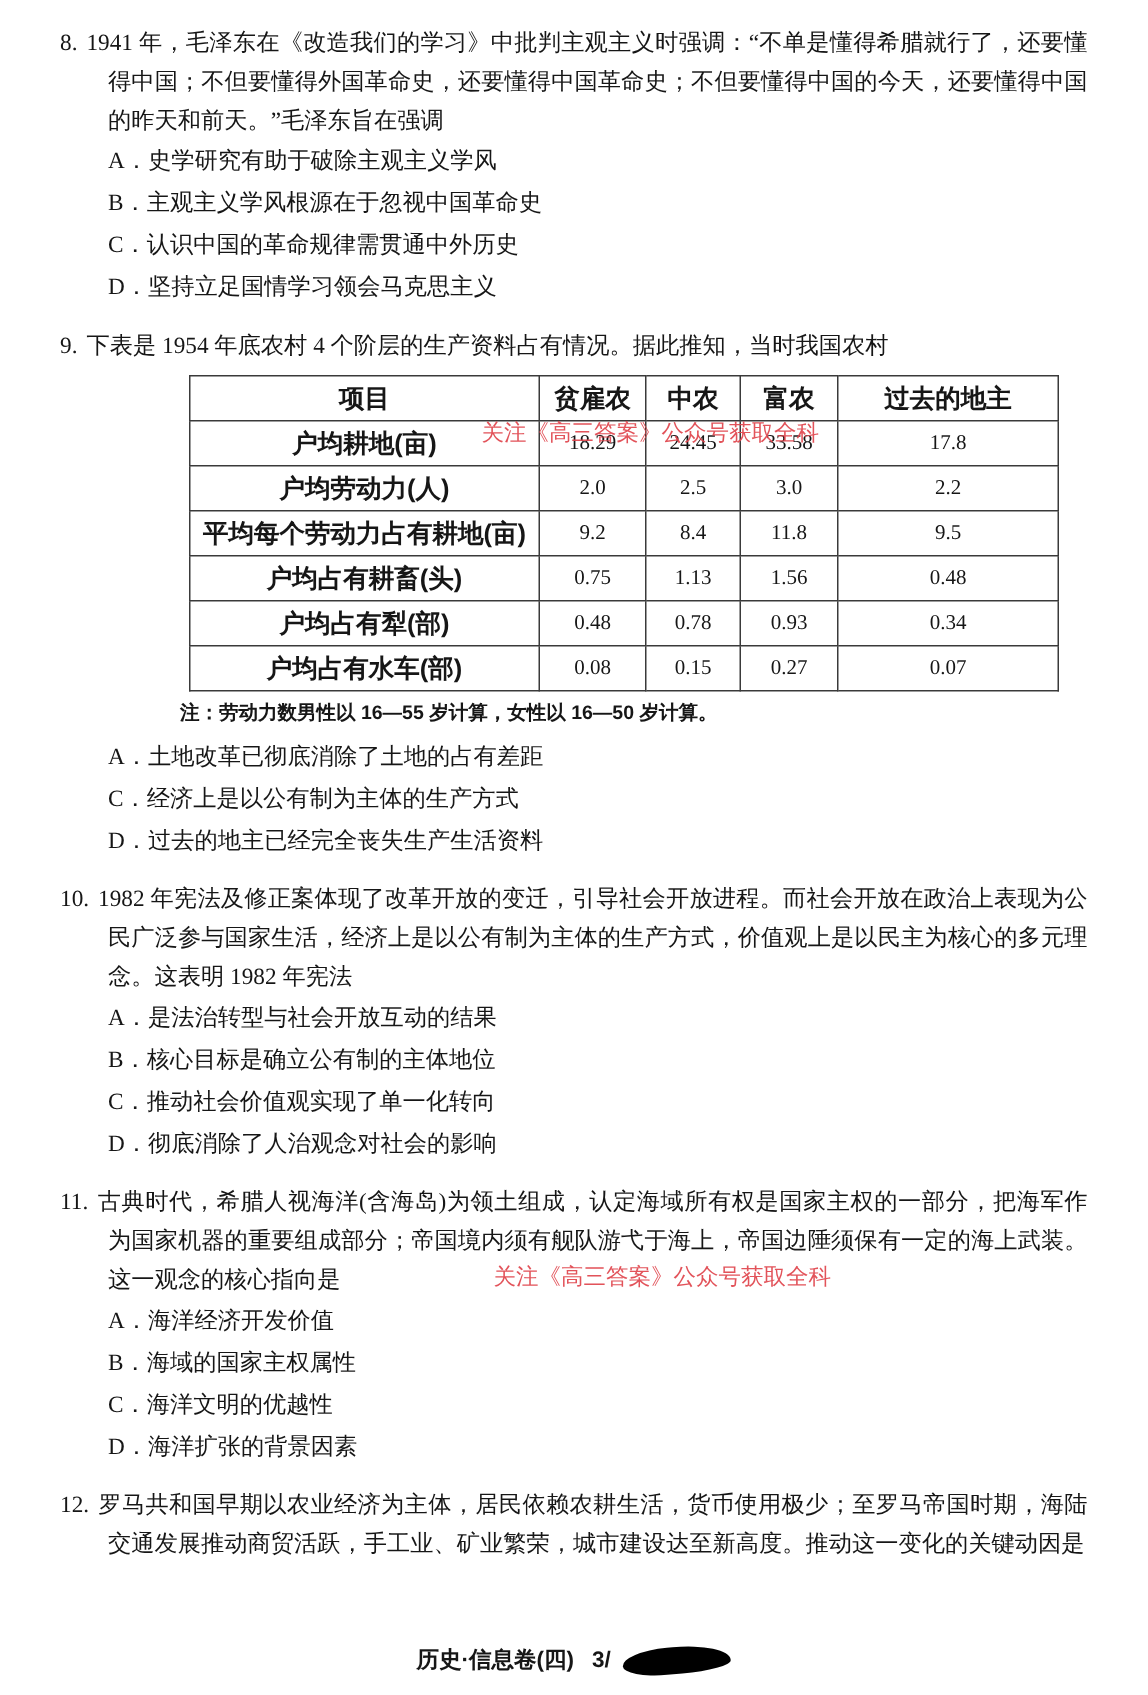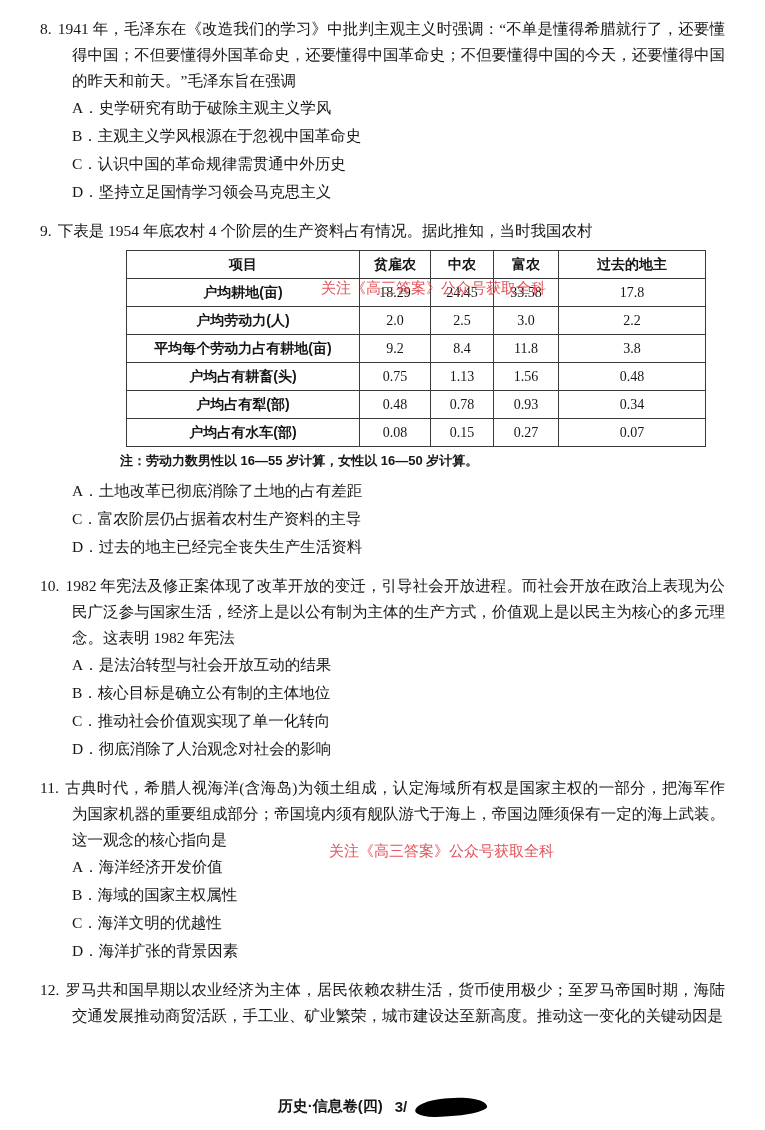--- a/index.html
+++ b/index.html
@@ -37,21 +37,21 @@
   th,td{
     border:1px solid #3a3a3a;
     text-align:center;
     vertical-align:middle;
     padding:3px 6px;
     height:21px;
   }
   th,.rowlabel{
     font-family:"Liberation Sans","DejaVu Sans",sans-serif;
     font-weight:bold;
-    font-size:14px;
+    font-size:17px;
   }
   .c-item{width:220px;}
   .c-1{width:58px;}
   .c-2{width:50px;}
   .c-3{width:52px;}
   .c-4{width:134px;}
   .note{
     margin:2px 0 6px 80px;
     font-family:"Liberation Sans","DejaVu Sans",sans-serif;
     font-weight:bold;
@@ -130,21 +130,21 @@
             <td>2.0</td>
             <td>2.5</td>
             <td>3.0</td>
             <td>2.2</td>
           </tr>
           <tr>
             <td class="rowlabel">平均每个劳动力占有耕地(亩)</td>
             <td>9.2</td>
             <td>8.4</td>
             <td>11.8</td>
-            <td>3.8</td>
+            <td>9.5</td>
           </tr>
           <tr>
             <td class="rowlabel">户均占有耕畜(头)</td>
             <td>0.75</td>
             <td>1.13</td>
             <td>1.56</td>
             <td>0.48</td>
           </tr>
           <tr>
             <td class="rowlabel">户均占有犁(部)</td>
@@ -160,21 +160,21 @@
             <td>0.27</td>
             <td>0.07</td>
           </tr>
         </tbody>
       </table>
     </div>
 
     <p class="note">注：劳动力数男性以 16—55 岁计算，女性以 16—50 岁计算。</p>
 
     <p class="opt">A．土地改革已彻底消除了土地的占有差距</p>
-    <p class="opt">C．富农阶层仍占据着农村生产资料的主导</p>
+    <p class="opt">C．经济上是以公有制为主体的生产方式</p>
     <p class="opt">D．过去的地主已经完全丧失生产生活资料</p>
   </section>
 
   <section class="q">
     <p class="stem"><span class="qnum">10.</span><span>1982 年宪法及修正案体现了改革开放的变迁，引导社会开放进程。而社会开放在政治上表现为公民广泛参与国家生活，经济上是以公有制为主体的生产方式，价值观上是以民主为核心的多元理念。这表明 1982 年宪法</span></p>
     <p class="opt">A．是法治转型与社会开放互动的结果</p>
     <p class="opt">B．核心目标是确立公有制的主体地位</p>
     <p class="opt">C．推动社会价值观实现了单一化转向</p>
     <p class="opt">D．彻底消除了人治观念对社会的影响</p>
   </section>

